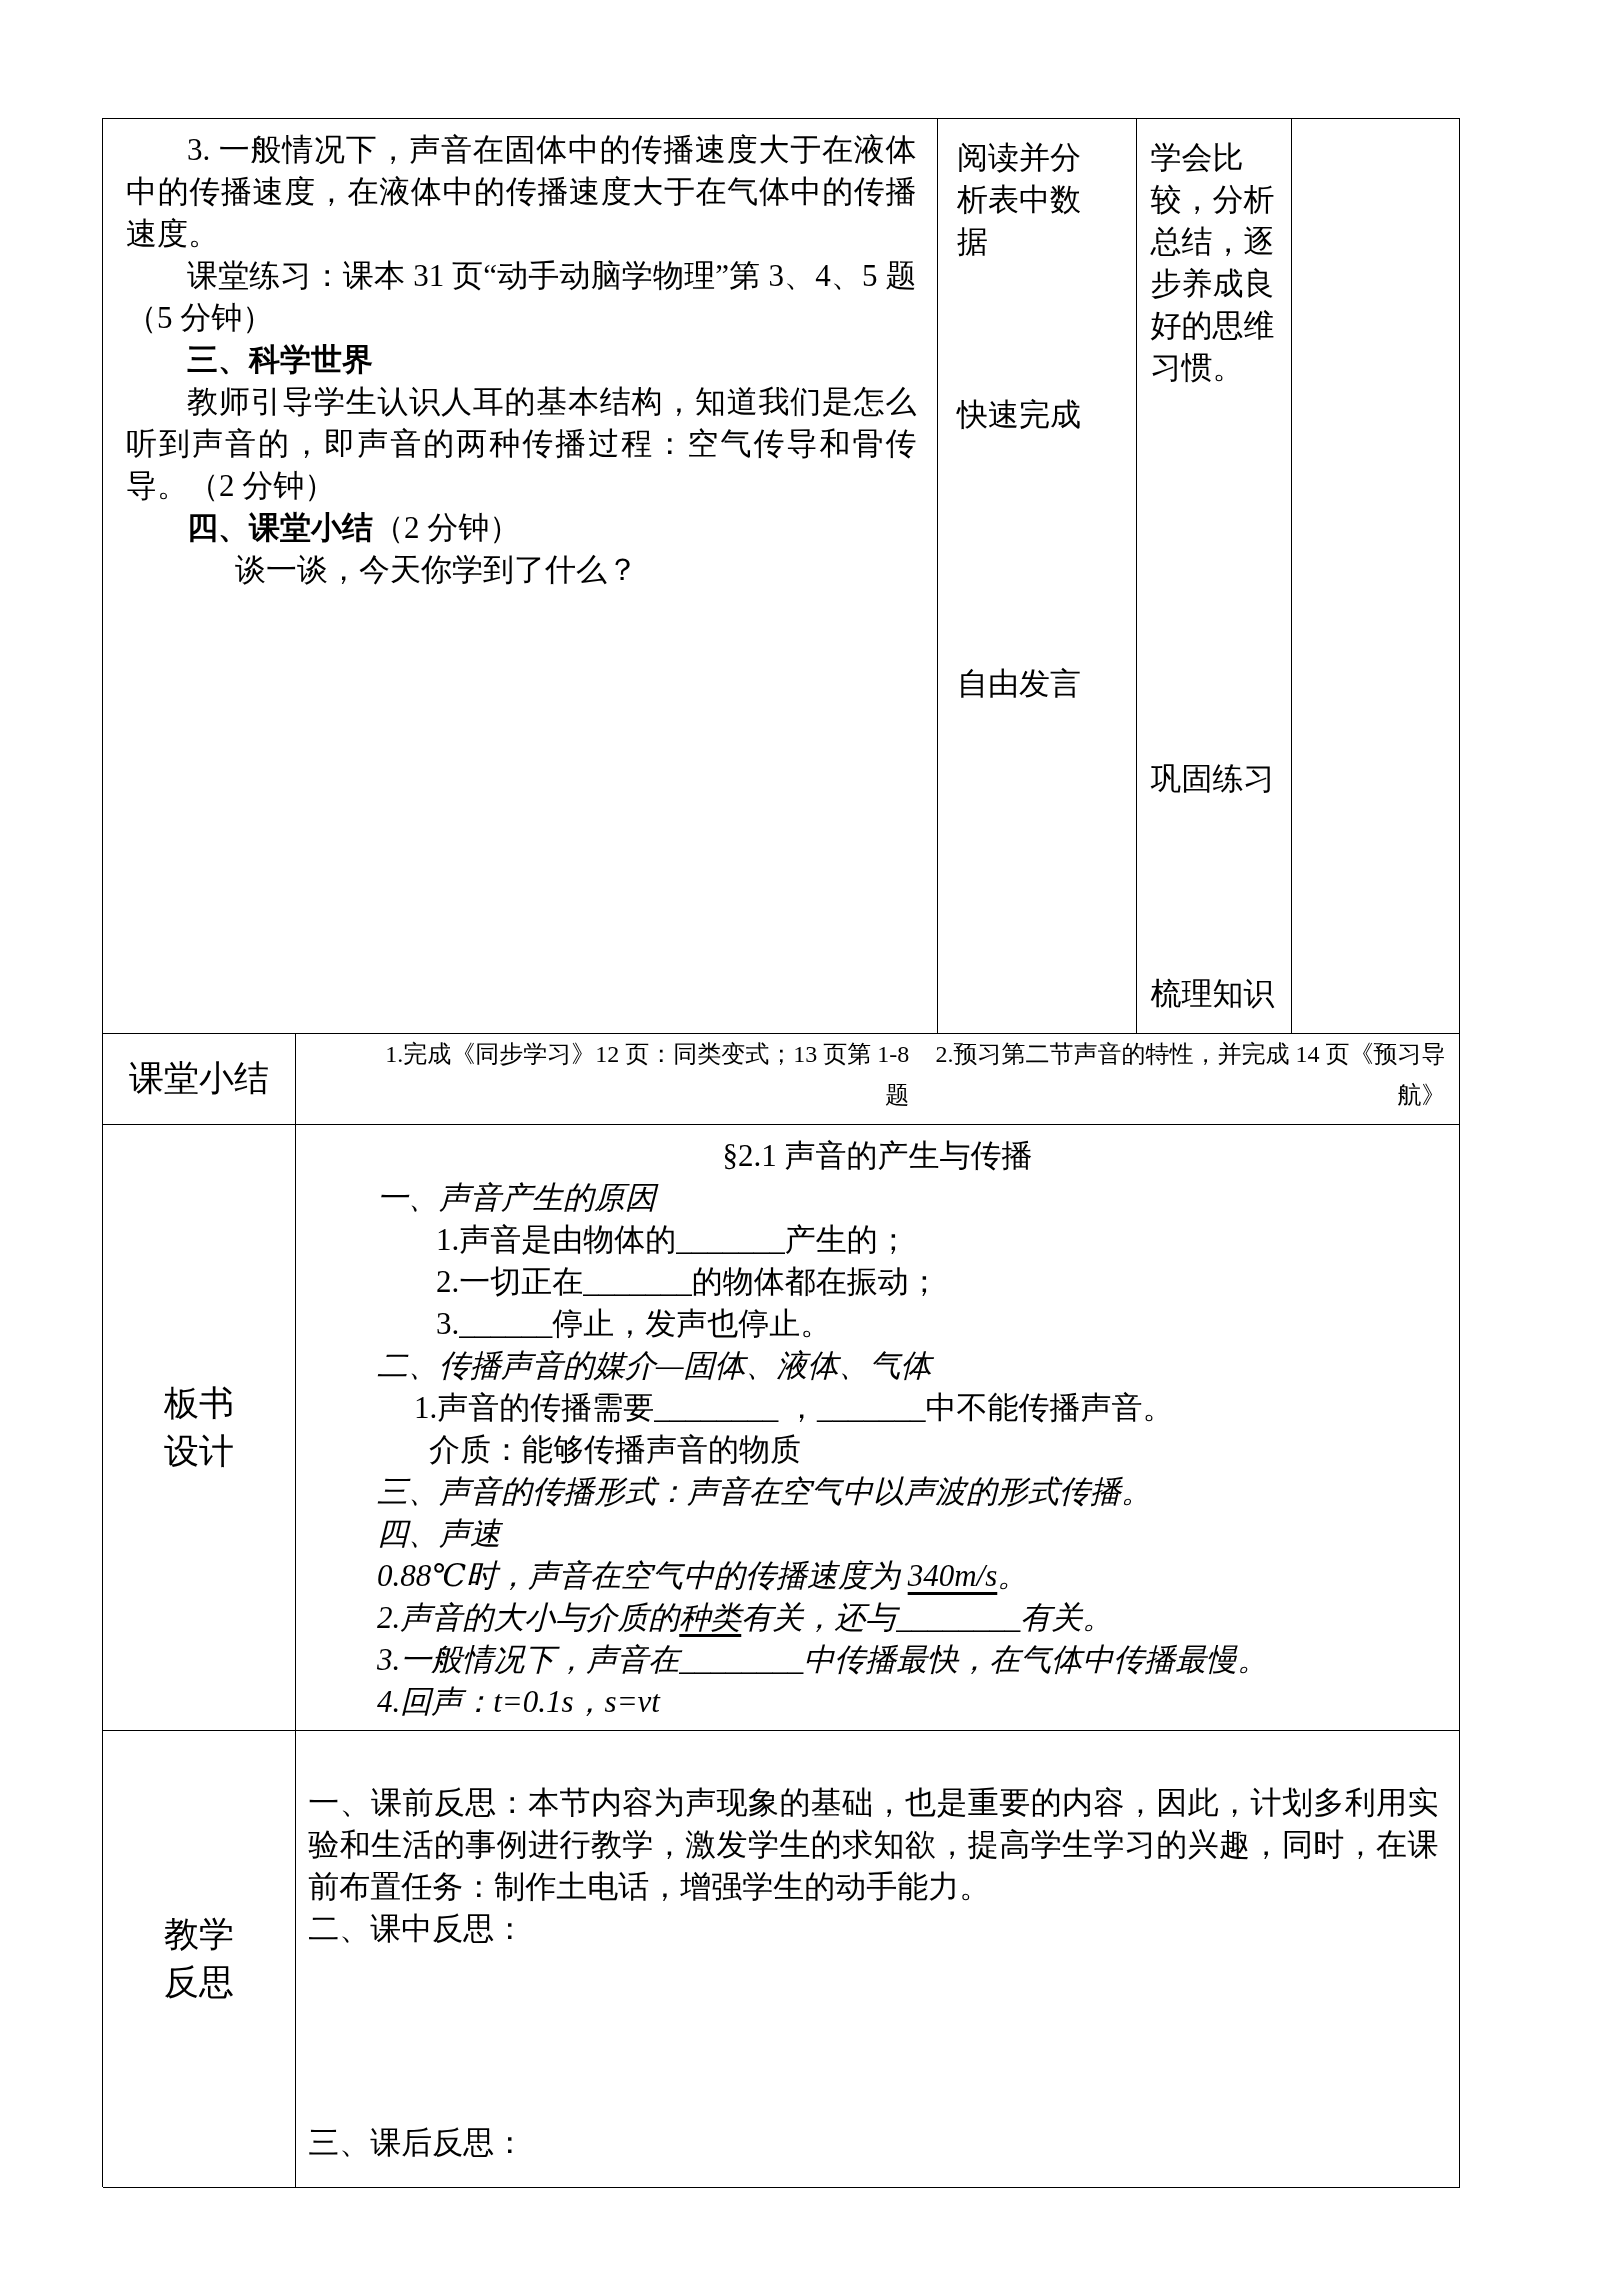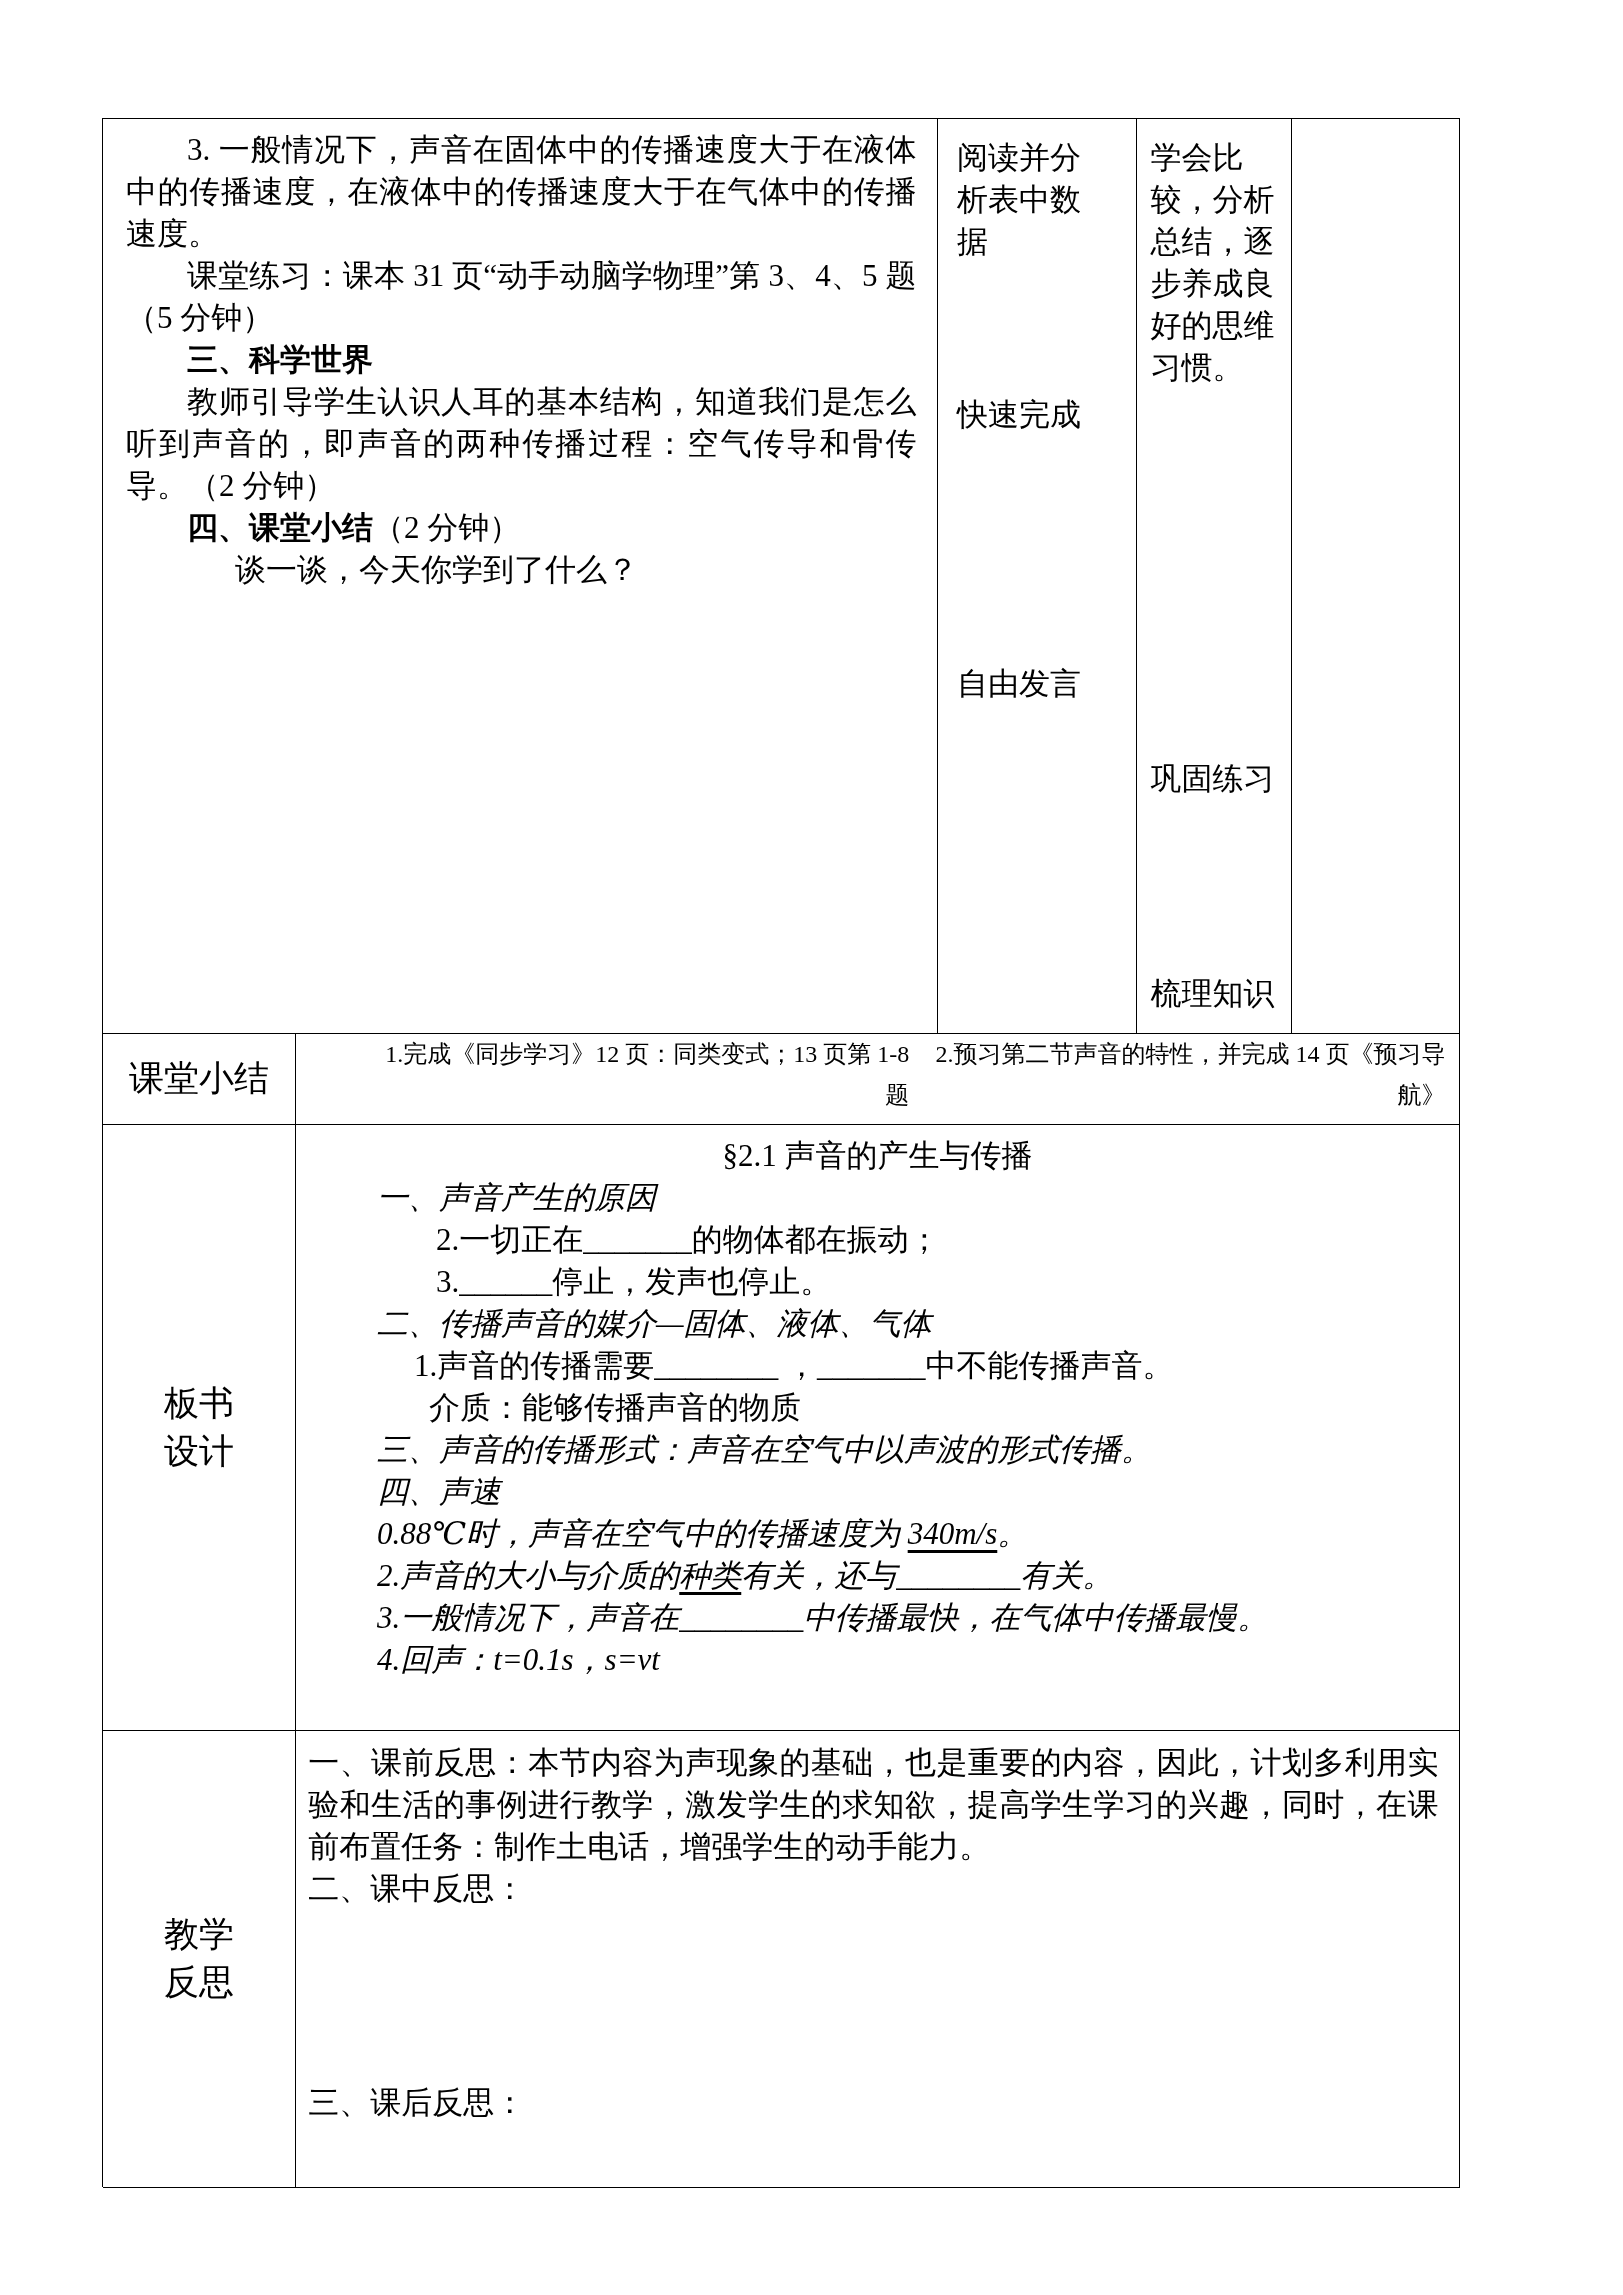--- a/index.html
+++ b/index.html
@@ -69,21 +69,21 @@
 
   .board-content { padding-top:9.5px; font-size:31px; line-height:42px; }
   .bd-title { text-align:center; }
   .bd   { margin-left:81px;font-style:italic; }
   .bd-s1 { margin-left:140px; }
   .bd-s2 { margin-left:118px; }
   .bd-s3 { margin-left:133px; }
   .u { text-decoration:underline; text-underline-offset:5.5px; }
 
   .reflect-content { padding:11px 20.5px 0 12.3px; font-size:31px; line-height:42px; }
-  .rf-p1 { text-align:justify; }
+  .rf-p1 { text-align:justify;margin-top:40px; }
   .rf-p3 { margin-top:172px; }
 </style>
 </head>
 <body>
 
 <div class="page">
   <div class="doc-table">
 
     <div class="cell r1c1">
       <p class="para indent2">3. 一般情况下，声音在固体中的传播速度大于在液体中的传播速度，在液体中的传播速度大于在气体中的传播速度。</p>
@@ -116,20 +116,21 @@
       <p>2.预习第二节声音的特性，并完成 14 页《预习导航》</p>
     </div>
 
     <div class="cell r3c1 label-cell">
       <span>板书</span>
       <span>设计</span>
     </div>
     <div class="cell r3c2 board-content">
       <p class="bd-title">§2.1 声音的产生与传播</p>
       <p class="bd">一、声音产生的原因</p>
+      <p class="bd-s1">1.声音是由物体的_______产生的；</p>
       <p class="bd-s1">2.一切正在_______的物体都在振动；</p>
       <p class="bd-s1">3.______停止，发声也停止。</p>
       <p class="bd">二、传播声音的媒介—固体、液体、气体</p>
       <p class="bd-s2">1.声音的传播需要________ ，_______中不能传播声音。</p>
       <p class="bd-s3">介质：能够传播声音的物质</p>
       <p class="bd">三、声音的传播形式：声音在空气中以声波的形式传播。</p>
       <p class="bd">四、声速</p>
       <p class="bd"><span>0.88℃时，声音在空气中的传播速度为 </span><span class="u">340m/s</span><span>。</span></p>
       <p class="bd"><span>2.声音的大小与介质的</span><span class="u">种类</span><span>有关，还与________有关。</span></p>
       <p class="bd">3.一般情况下，声音在________中传播最快，在气体中传播最慢。</p>

